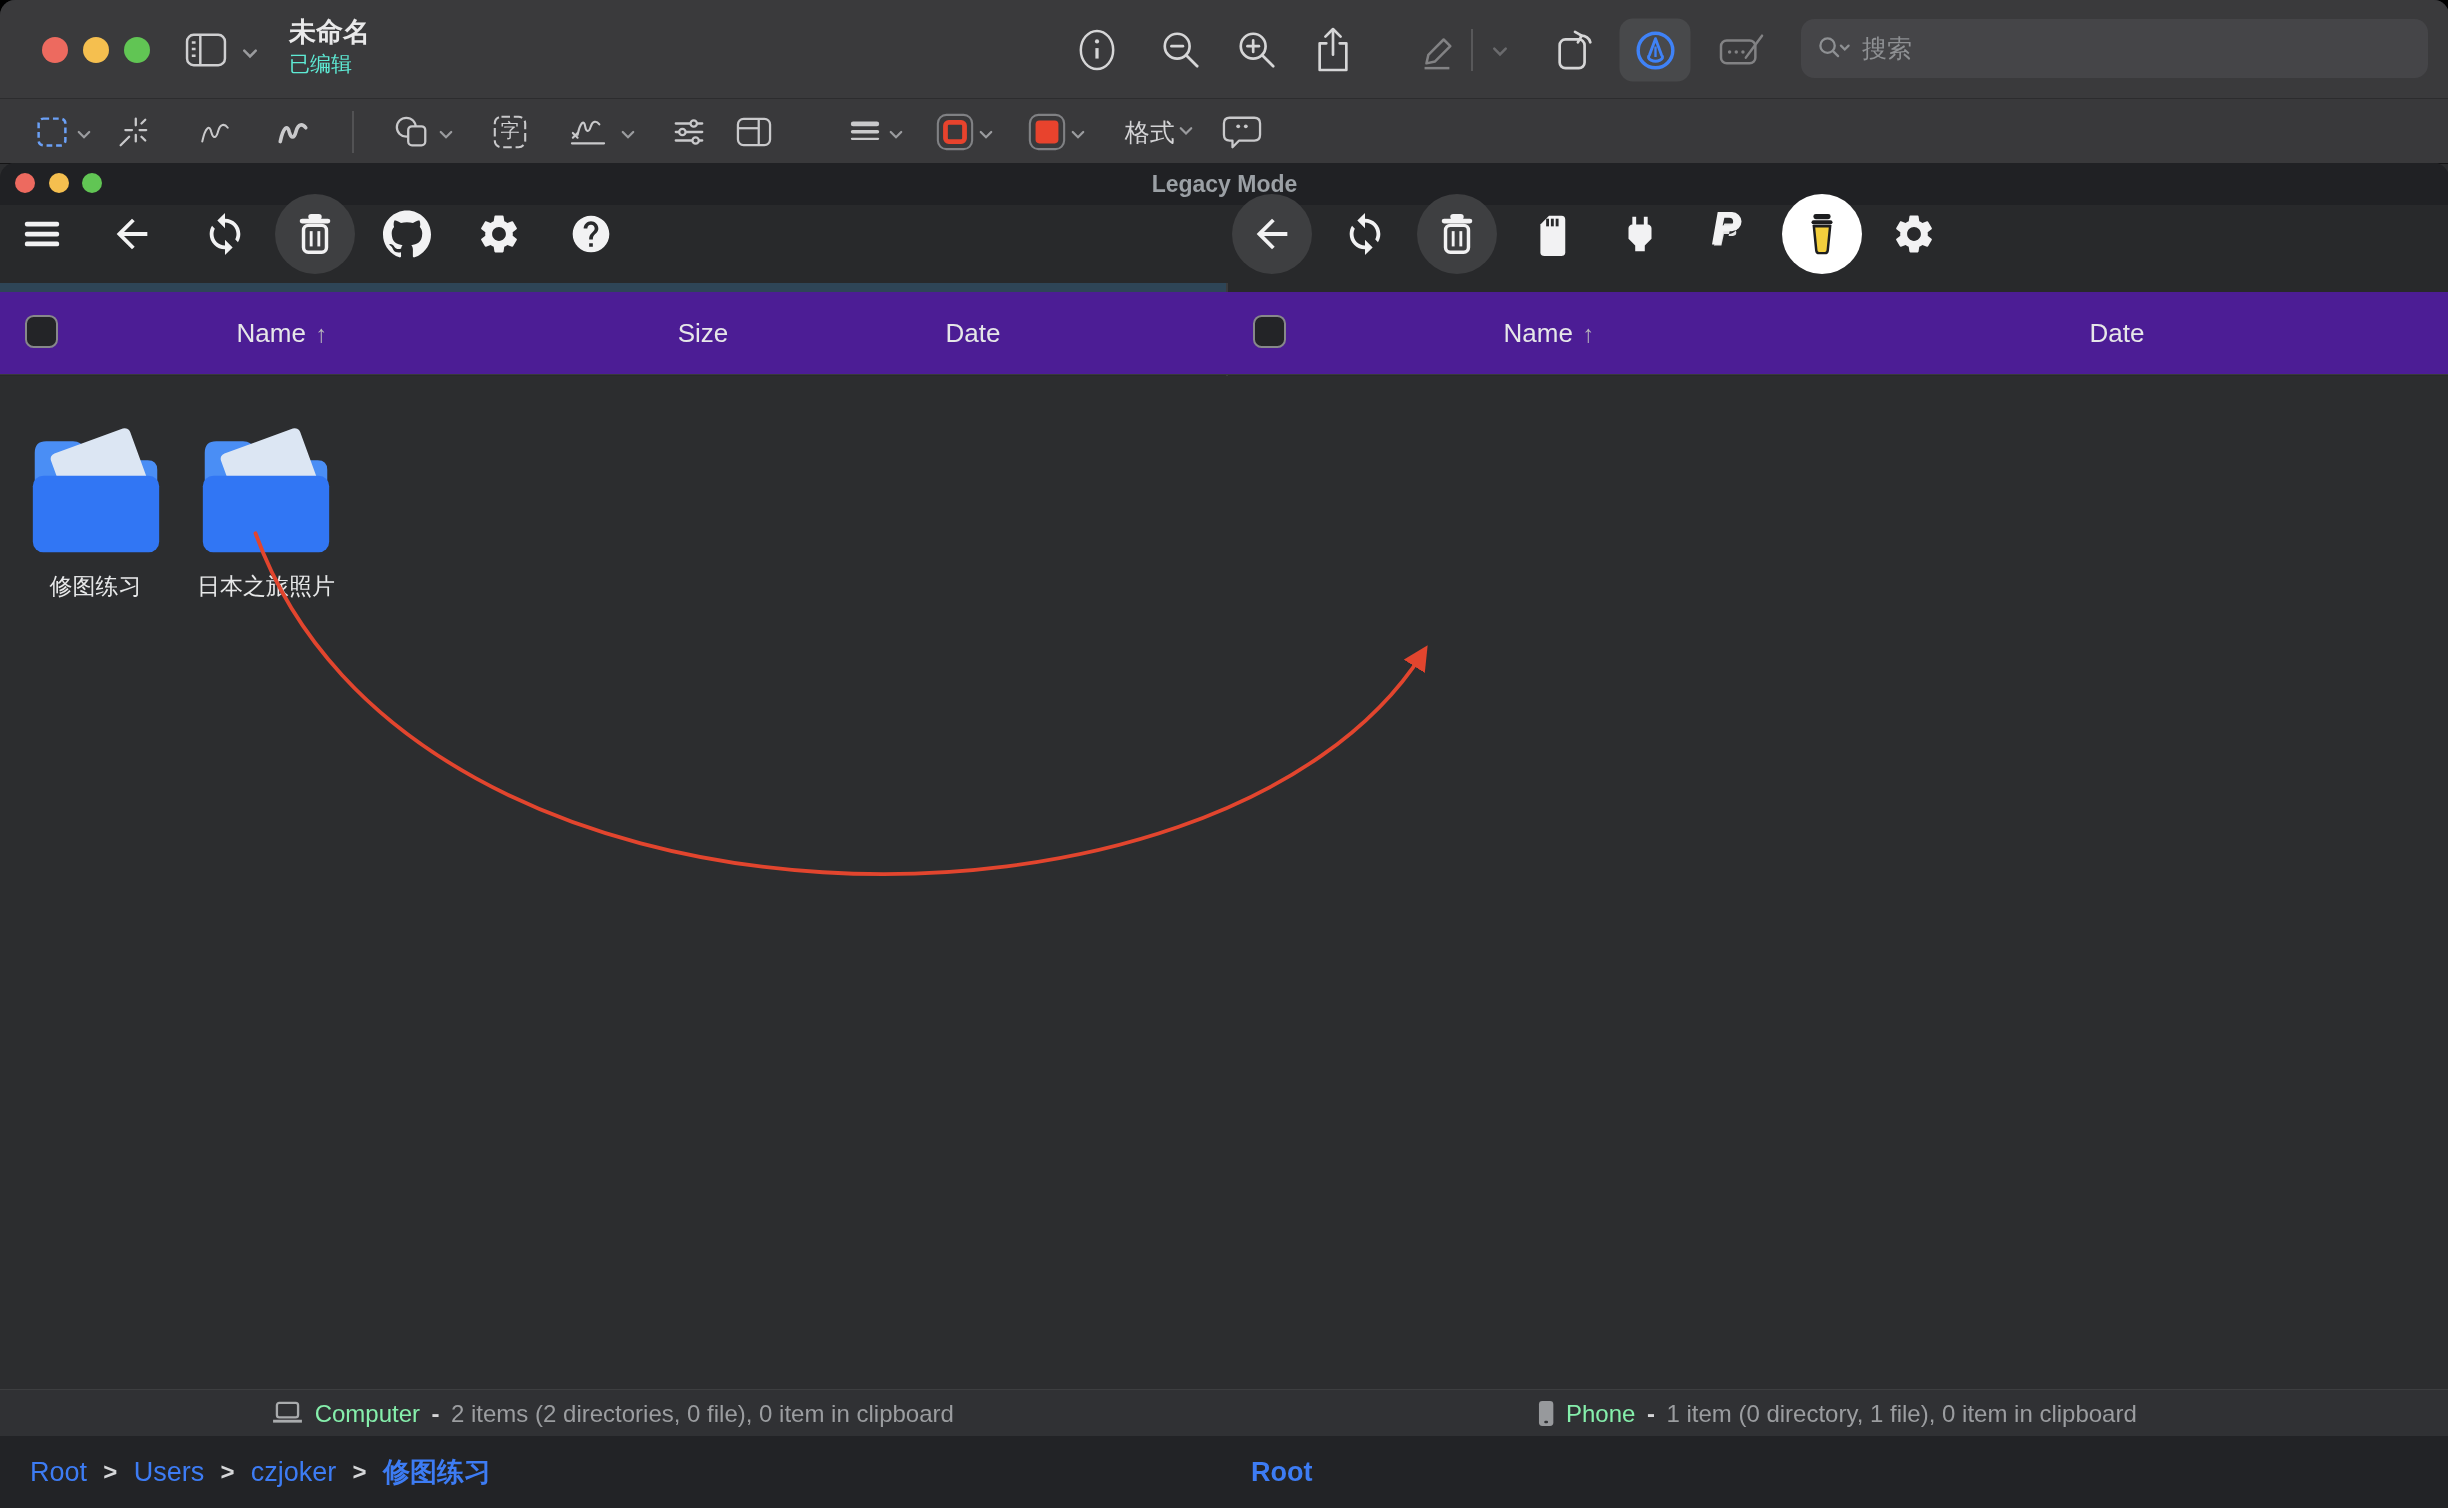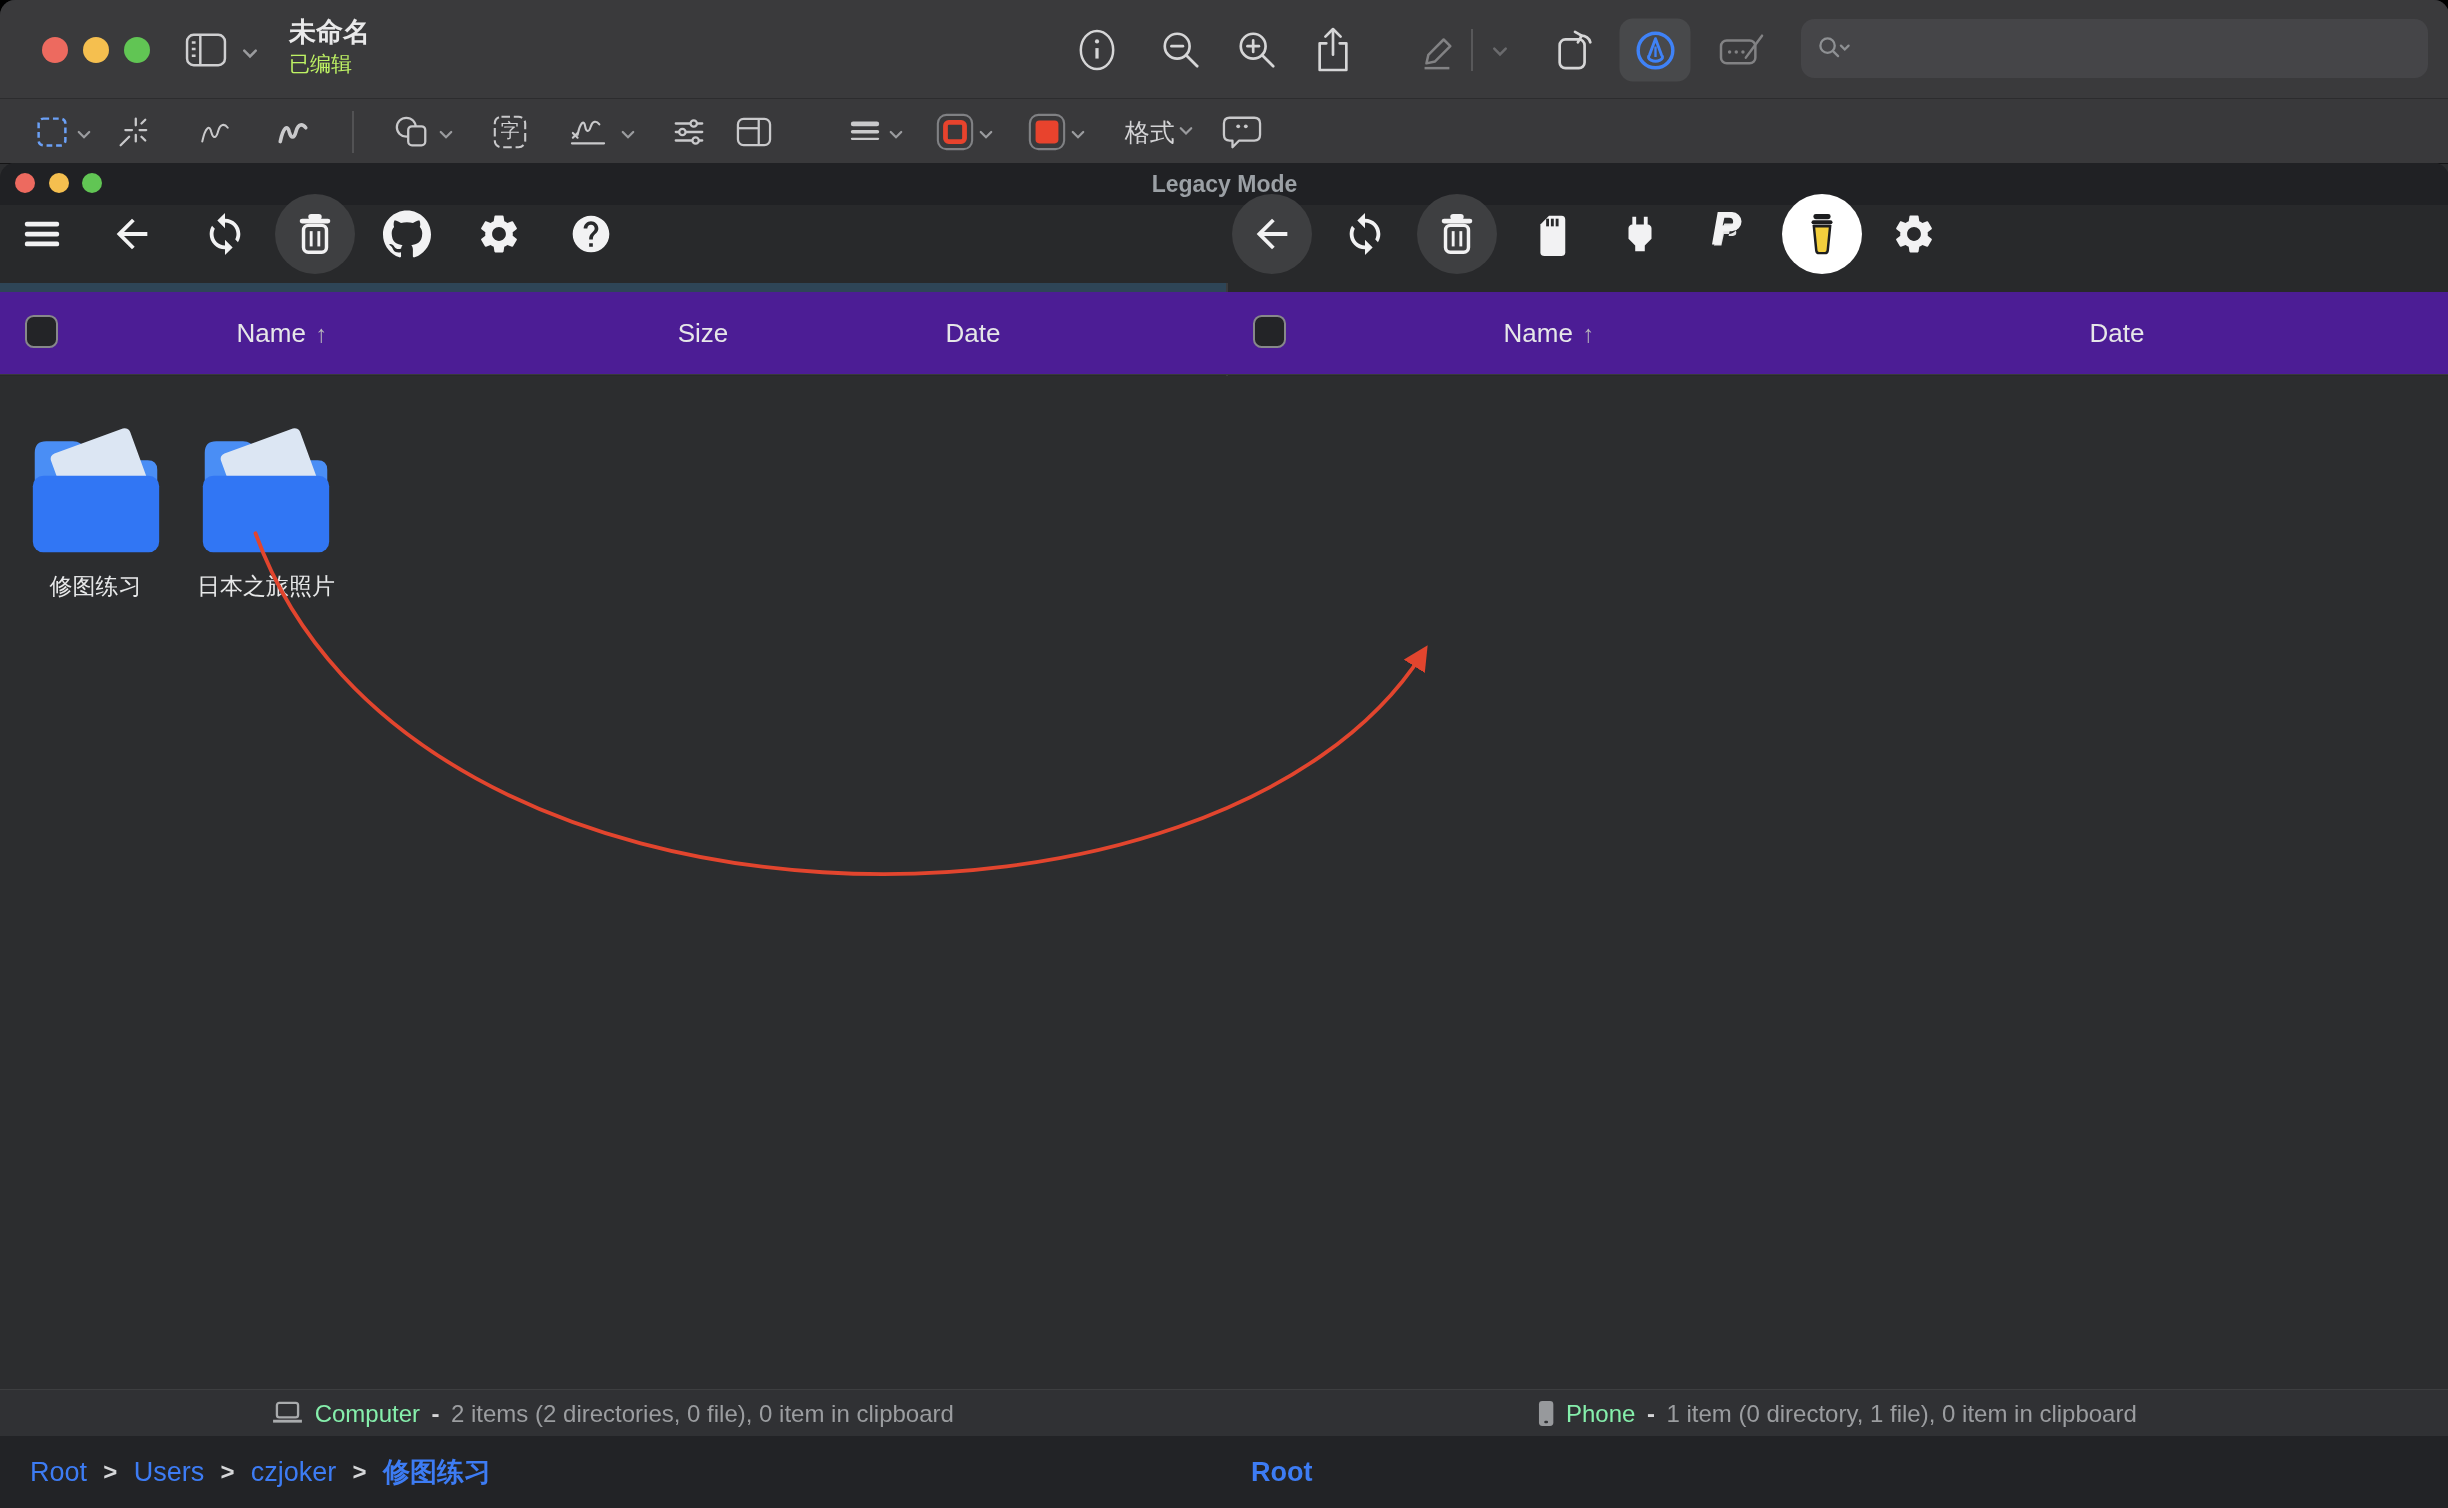--- a/index.html
+++ b/index.html
@@ -10,21 +10,21 @@
   svg{display:block;}
 
   
   .titlebar{position:absolute;left:0;top:0;width:2449px;height:98px;background:#3a3a3c;border-bottom:1px solid #2c2c2e;}
   .tl{position:absolute;top:37px;width:26px;height:26px;border-radius:50%;}
   .tl.red{left:42px;background:#ed6a5f;}
   .tl.yel{left:83px;background:#f5bf4f;}
   .tl.grn{left:124px;background:#61c554;}
   .title-stack{position:absolute;left:289px;top:17px;line-height:1.15;}
   .title-main{font-size:27px;font-weight:700;color:#e9e9ea;}
-  .title-sub{font-size:21px;color:#bef264;margin-top:3.8px;}
+  .title-sub{font-size:21px;color:#5eead4;margin-top:3.8px;}
   .dim{opacity:.5;}
   .active-pill{position:absolute;left:1655px;top:50px;transform:translate(-50%,-50%);width:71px;height:63px;border-radius:13.4px;background:#48494b;display:flex;align-items:center;justify-content:center;}
   .search{position:absolute;right:21px;top:19px;width:627px;height:59px;border-radius:13.4px;background:#454548;display:flex;align-items:center;padding:0 17px;box-sizing:border-box;gap:9.6px;}
   .search input{flex:1;background:transparent;border:none;outline:none;font-size:25px;color:#d6d6d8;font-family:"Liberation Sans",sans-serif;}
   .search input::placeholder{color:#8e9093;}
 
   
   .toolbar2{position:absolute;left:0;top:99px;width:2449px;height:64px;background:#39393b;border-bottom:1.9px solid #141415;}
   .t2label{font-size:25px;color:#d3d3d5;}
 
@@ -161,20 +161,21 @@
         <line x1="30" y1="30" x2="47" y2="7"></line>
       </svg>
     </div>
 
     <div class="search">
       <svg width="32.5" height="25" viewBox="0 0 34 26" fill="none" stroke="#8e9093" stroke-width="2.4" stroke-linecap="round">
         <circle cx="10" cy="10" r="7.5"></circle>
           <line x1="16" y1="16" x2="21" y2="21"></line>
           <path d="M24 10 l4 4 4-4"></path>
       </svg>
+      <input type="text" placeholder="搜索" style="">
     </div>
   </header>
 
   <div class="toolbar2">
     <div class="c" style="left:52px;top:32.5px;">
       <svg width="32.5" height="32.5" viewBox="0 0 34 34" fill="none" stroke="#6ba0f6" stroke-width="2.6" stroke-dasharray="6 4">
           <rect x="3" y="3" width="28" height="28" rx="5"></rect>
         </svg>
     </div>
     <div class="c" style="left:84px;top:36px;">

